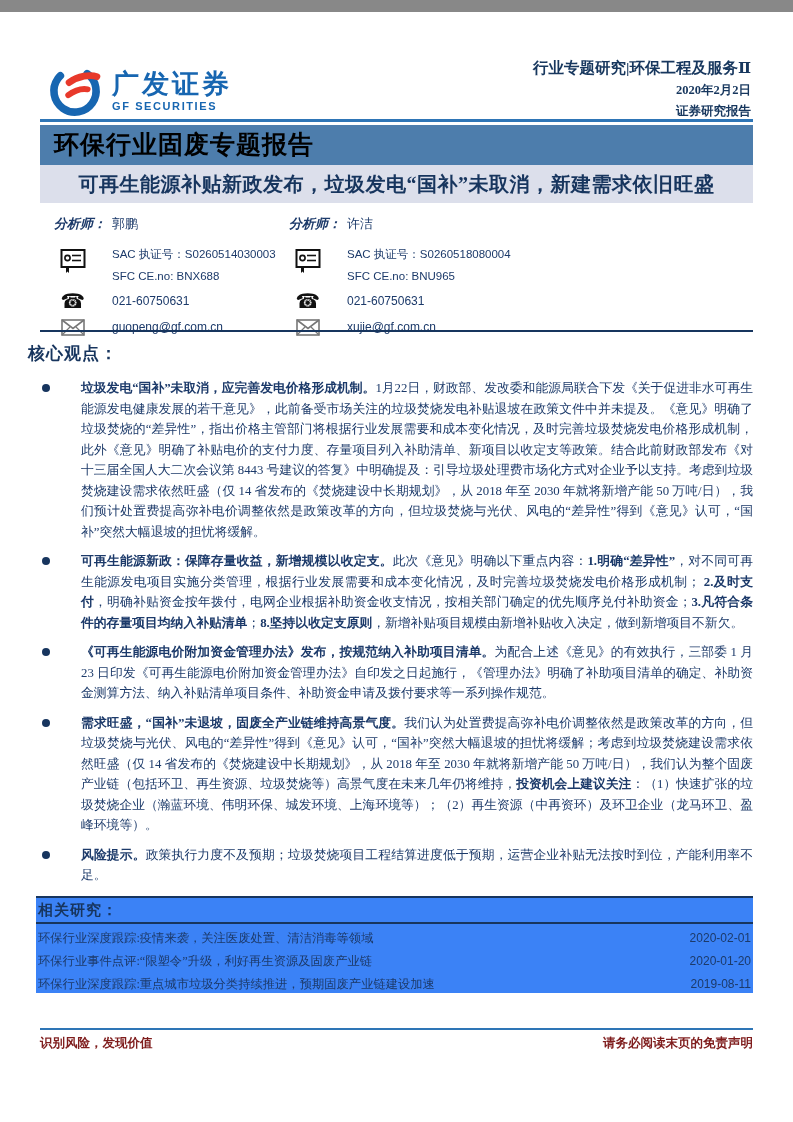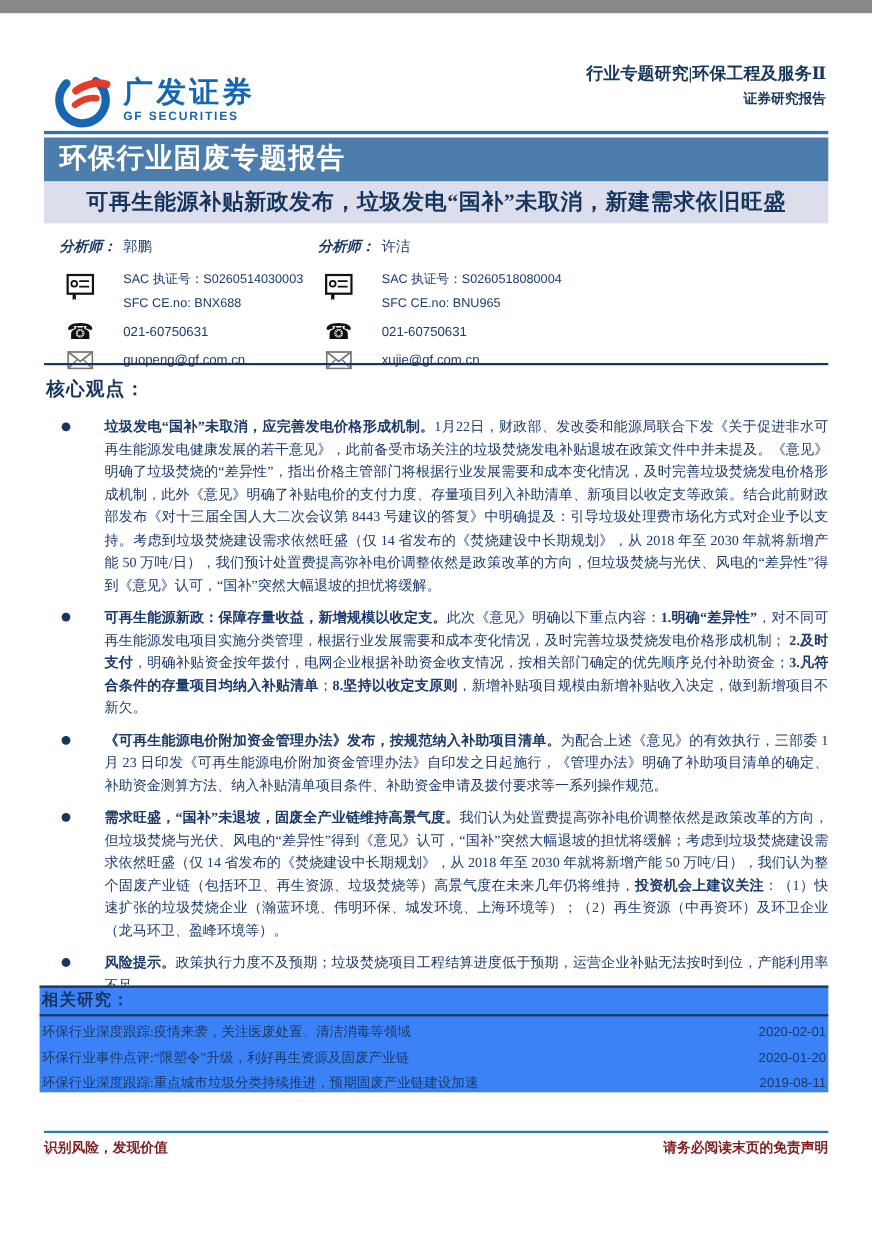--- a/index.html
+++ b/index.html
@@ -13,40 +13,40 @@
   .logo-icon { width:54px; height:54px; margin-right:10px; }
   .logo-cn { font-size:27px; font-weight:bold; color:#1766b1; letter-spacing:3px; line-height:30px; }
   .logo-en { font-family:"Liberation Sans","DejaVu Sans",sans-serif; font-size:11px; font-weight:bold;
              color:#1766b1; letter-spacing:1.6px; line-height:14px; }
   .hdr-right { position:absolute; top:44px; right:42px; text-align:right; color:#17375e; }
   .hdr-type { font-size:15.5px; font-weight:bold; line-height:24px; }
   .hdr-date, .hdr-doc { font-size:12.5px; font-weight:bold; line-height:21px; }
   .hdr-rule { position:absolute; top:107px; left:40px; right:40px; height:3px; background:#2e75b6; }
   
   .title-bar { position:absolute; top:113px; left:40px; right:40px; height:40px;
-    background:#4d7dac; color:#ffffff; font-size:25px; font-weight:bold;
+    background:#4d7dac; color:#000000; font-size:25px; font-weight:bold;
     line-height:40px; padding-left:14px; letter-spacing:1px; }
   .subtitle-bar { position:absolute; top:153px; left:40px; right:40px; height:38px;
     background:#dcdfeb; color:#17355e; font-size:20px; font-weight:bold;
     line-height:38px; text-align:center; letter-spacing:0.5px; }
   
   .analysts { position:absolute; top:203px; left:54px; right:40px; display:flex; }
   .analyst-col { width:235px; }
   .analyst-col + .analyst-col { flex:1; }
   .an-name-row { display:flex; align-items:baseline; height:26px; }
   .an-label { width:58px; font-weight:bold; font-style:italic; font-size:13px; }
   .an-name { font-size:13px; }
   .an-row { display:flex; align-items:center; min-height:24px; margin-top:2px; }
   .an-icon { width:30px; margin-left:4px; margin-right:24px; display:flex; align-items:center; justify-content:center; }
   .an-icon.phone-glyph { font-family:"DejaVu Sans",sans-serif; font-size:20px; color:#111; }
   .an-cert { font-family:"Liberation Sans","DejaVu Sans",sans-serif; font-size:11.5px; line-height:22px; }
   .an-sans { font-family:"Liberation Sans","DejaVu Sans",sans-serif; font-size:12px; }
   .an-rule { position:absolute; top:318px; left:40px; right:40px; height:2px; background:#17355e; }
   
-  .core { position:absolute; top:330px; left:40px; right:40px; }
+  .core { position:absolute; top:330px; left:26px; right:40px; }
   .core-heading { font-size:17px; font-weight:bold; color:#17355e; margin:0 0 13px 2px; letter-spacing:1px; }
   .bullet { position:relative; padding-left:55px; margin-bottom:9px;
     text-align:justify; font-size:12.8px; line-height:20.5px; color:#1c3a6a; }
   .bullet .dot { position:absolute; left:16px; top:6px; width:8px; height:8px;
     border-radius:50%; background:#17355e; }
   .bullet b { font-weight:bold; }
   
   .related { position:absolute; top:884px; left:36px; right:40px; background:#3b82f6; }
   .rel-rule-top { height:2px; background:#17355e; }
   .rel-heading { font-size:15px; font-weight:bold; color:#17355e; line-height:24px; padding-left:2px; letter-spacing:1px; }
@@ -72,20 +72,21 @@
       <path d="M25 22 C36 14, 50 12, 58 15" stroke="#e8392b" stroke-width="8" fill="none" stroke-linecap="round"></path>
       <path d="M24 37 C32 31, 41 29, 47 30" stroke="#e8392b" stroke-width="7" fill="none" stroke-linecap="round"></path>
     </svg>
     <div>
       <div class="logo-cn">广发证券</div>
       <div class="logo-en">GF SECURITIES</div>
     </div>
   </div>
   <div class="hdr-right">
     <div class="hdr-type">行业专题研究|环保工程及服务Ⅱ</div>
+    <div class="hdr-date">2020年2月2日</div>
     <div class="hdr-doc">证券研究报告</div>
   </div>
   <div class="hdr-rule"></div>
 
   <div class="title-bar">环保行业固废专题报告</div>
   <div class="subtitle-bar">可再生能源补贴新政发布，垃圾发电“国补”未取消，新建需求依旧旺盛</div>
 
   <div class="analysts">
 
     <div class="analyst-col">

